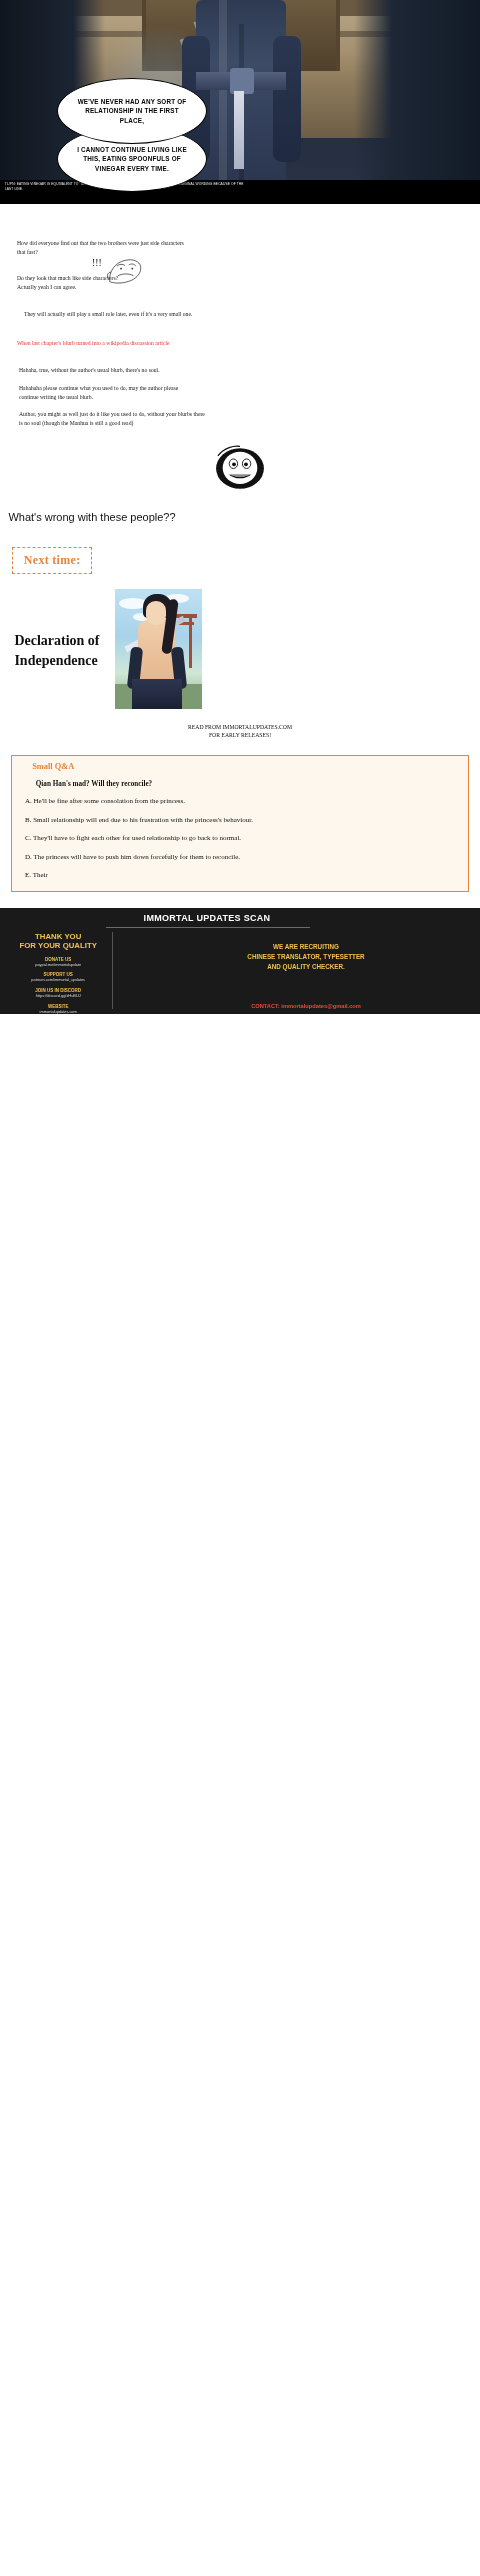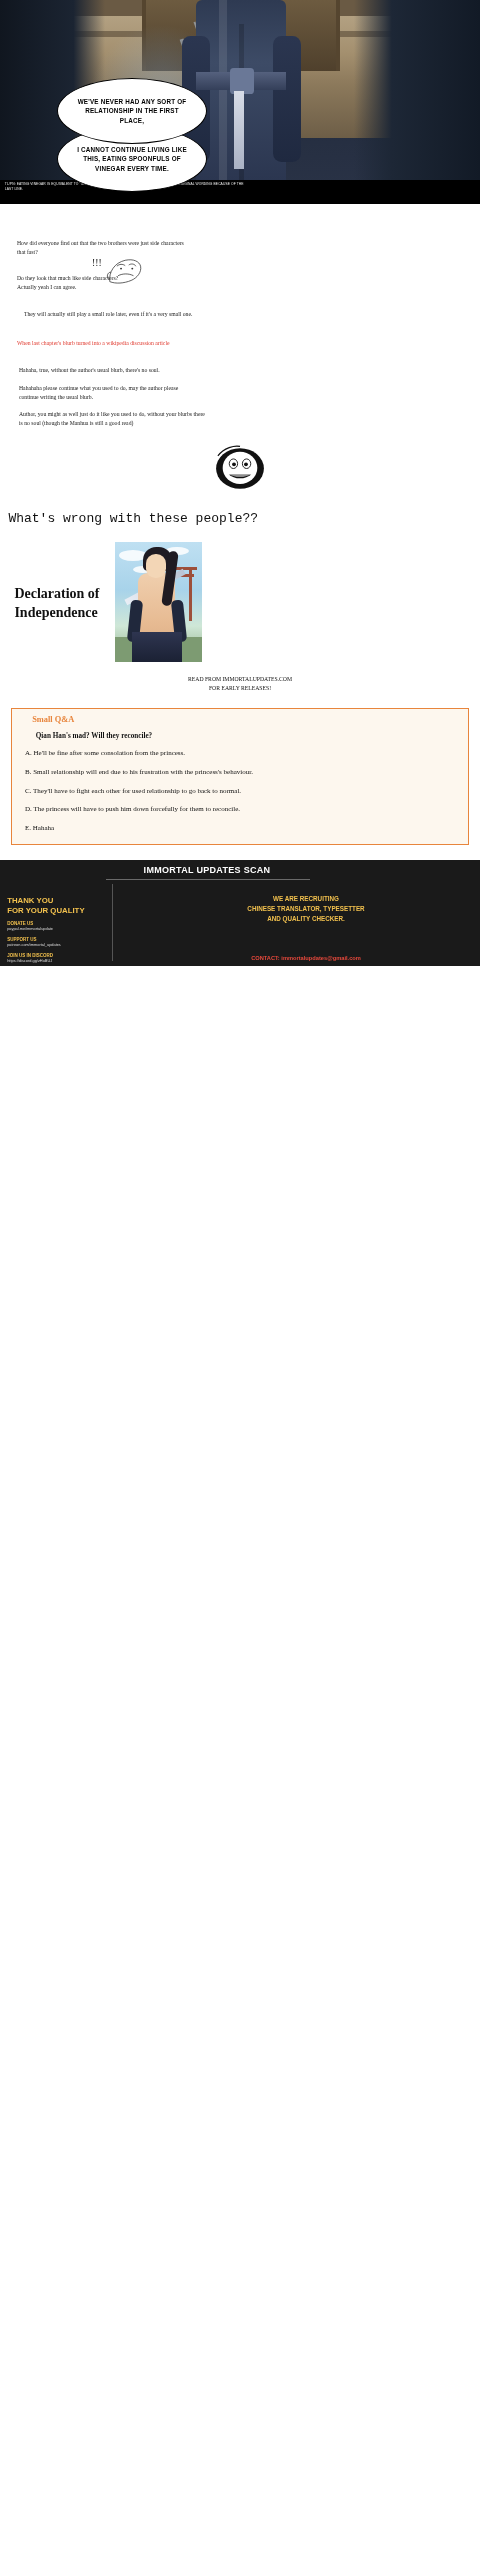--- a/index.html
+++ b/index.html
@@ -137,22 +137,22 @@
   .cm-3 { margin: 18px 0 0 24px; width: 198px; }
   .cm-red {
     margin: 20.4px 0 0 17px; width: 252px;
     color:#e03a2f; font-family:"Liberation Serif", serif; font-size: 5.7px;
   }
   .cm-4 { margin: 20.4px 0 0 19px; width: 180px; }
   .cm-5 { margin: 8.4px 0 0 19px; width: 180px; }
   .cm-6 { margin: 8.4px 0 0 19px; width: 186px; }
   .cm-big {
     margin: 18px 0 0 8.4px;
-    font-family:Liberation Mono, monospace;
-    font-size: 13px;
+    font-family:Liberation Sans, sans-serif;
+    font-size: 11px;
   }
 
   
   .meme-hand {
     position: absolute; left: 91px; top: 0px; width: 38px; height: 32px;
   }
   .meme-row { position: relative; }
   .excl { position:absolute; left: 92px; top: -3.6px; font-size: 9.6px; font-family:"Liberation Serif",serif;}
 
   .meme-box {
@@ -292,21 +292,21 @@
     padding-left:8px;
   }
   .footer .brand {
     position:absolute; left: 108px; top: 4.8px; width: 198px;
     text-align:center;
     font-family:"Liberation Sans", sans-serif;
     font-weight:bold; font-size: 9px; letter-spacing:0.3px; color:#fff;
   }
   .footer .hline { position:absolute; left: 106px; top: 19px; width: 204px; height:0.6px; background:#6a6a6a;}
   .footer .left {
-    position:absolute; left: 7.2px; top: 36px; width: 102px;
+    position:absolute; left: 7.2px; top: 24px; width: 102px; text-align: center;
   }
   .footer .thank {
     color:#f2c14e; font-family:"Liberation Sans", sans-serif; font-weight:bold;
     font-size: 7.8px; line-height:1.25;
   }
   .footer .lbl {
     color:#f2c14e; font-family:"Liberation Sans", sans-serif; font-weight:bold;
     font-size: 4.5px; margin-top: 5.4px;
   }
   .footer .val {
@@ -402,20 +402,23 @@
         <circle cx="65" cy="34" r="3.2" fill="#111"></circle>
         <path d="M36 50 C45 60 65 60 74 50 C66 56 44 56 36 50 Z" fill="#111"></path>
         <path d="M38 52 L72 52" stroke="#111" stroke-width="1.4"></path>
         <path d="M18 20 C28 6 46 2 55 4" stroke="#111" stroke-width="2" fill="none"></path>
       </svg>
     </div>
 
     <div class="cm-big">What's wrong with these people??</div>
   </div>
 
+  <div class="next-wrap">
+    <div class="next-box">Next time:</div>
+  </div>
 
   <div class="preview">
     <div class="preview-title">Declaration of Independence</div>
     <div class="preview-img">
       <div class="cloud" style="left:3.6px; top:8.4px; width:28px; height:10.8px;"></div>
       <div class="cloud" style="left:50px; top:4.8px; width:24px; height:8.4px;"></div>
       <div class="cloud" style="left:18px; top:24px; width:20.4px; height:7.2px;"></div>
       <div class="torii">
         <div class="top"></div>
           <div class="top2"></div>
@@ -439,21 +442,21 @@
     <div>FOR EARLY RELEASES!</div>
   </div>
 
   <div class="qa">
     <div class="qa-title">Small Q&amp;A</div>
     <div class="qa-q">Qian Han's mad? Will they reconcile?</div>
     <div class="qa-opt">A. He'll be fine after some consolation from the princess.</div>
     <div class="qa-opt">B. Small relationship will end due to his frustration with the princess's behaviour.</div>
     <div class="qa-opt">C. They'll have to fight each other for used relationship to go back to normal.</div>
     <div class="qa-opt">D. The princess will have to push him down forcefully for them to reconcile.</div>
-    <div class="qa-opt">E. Hahaha</div>
+    <div class="qa-opt">E. Their</div>
   </div>
 
   <div class="footer">
     <div class="brand">IMMORTAL UPDATES SCAN</div>
     <div class="hline"></div>
     <div class="vline"></div>
 
     <div class="left">
       <div class="thank">THANK YOU</div>
       <div class="thank">FOR YOUR QUALITY</div>

